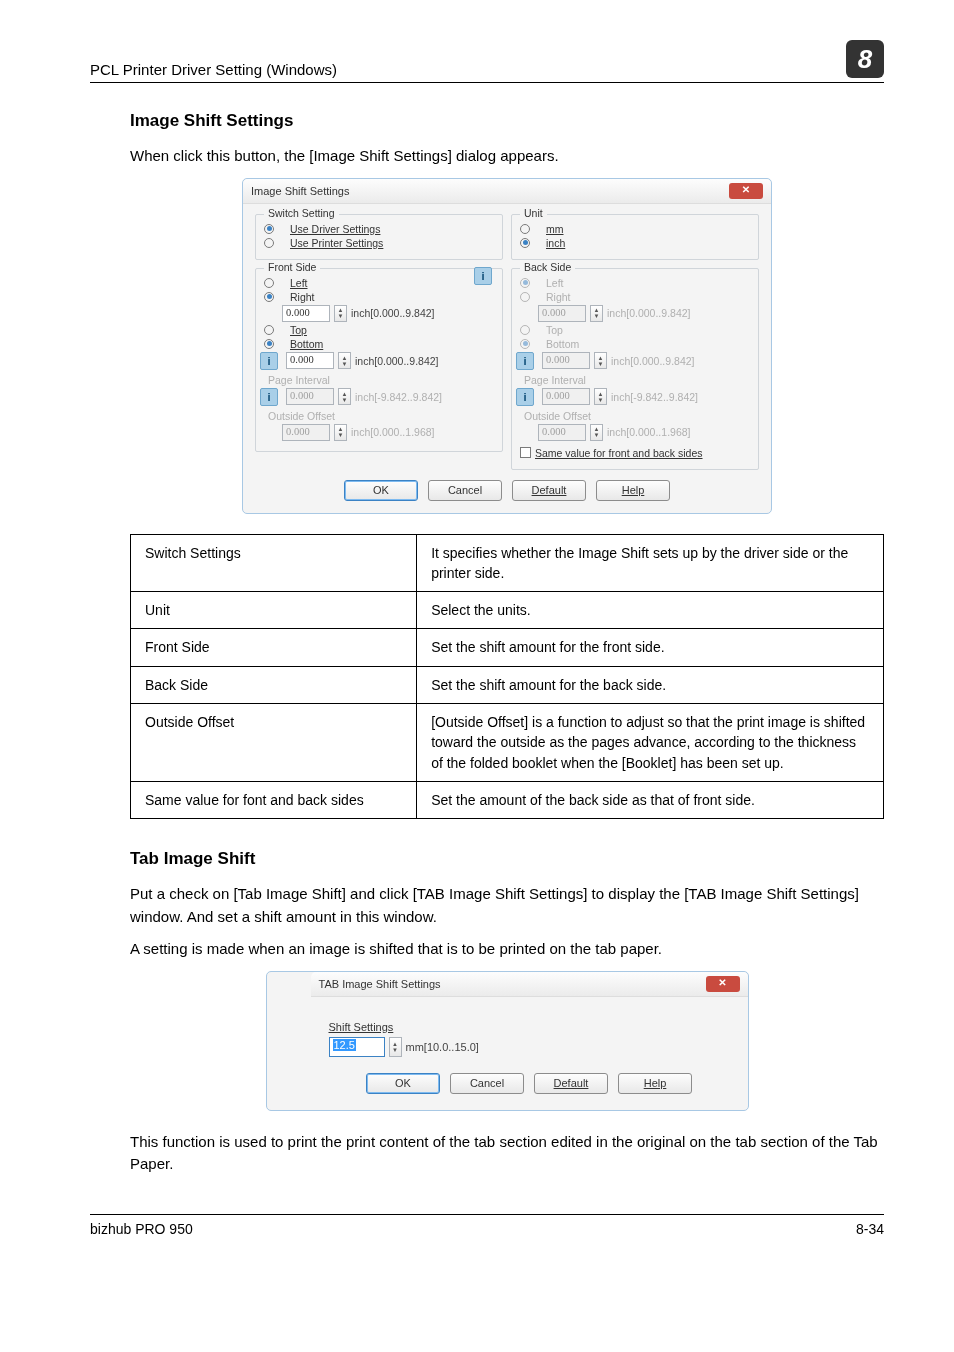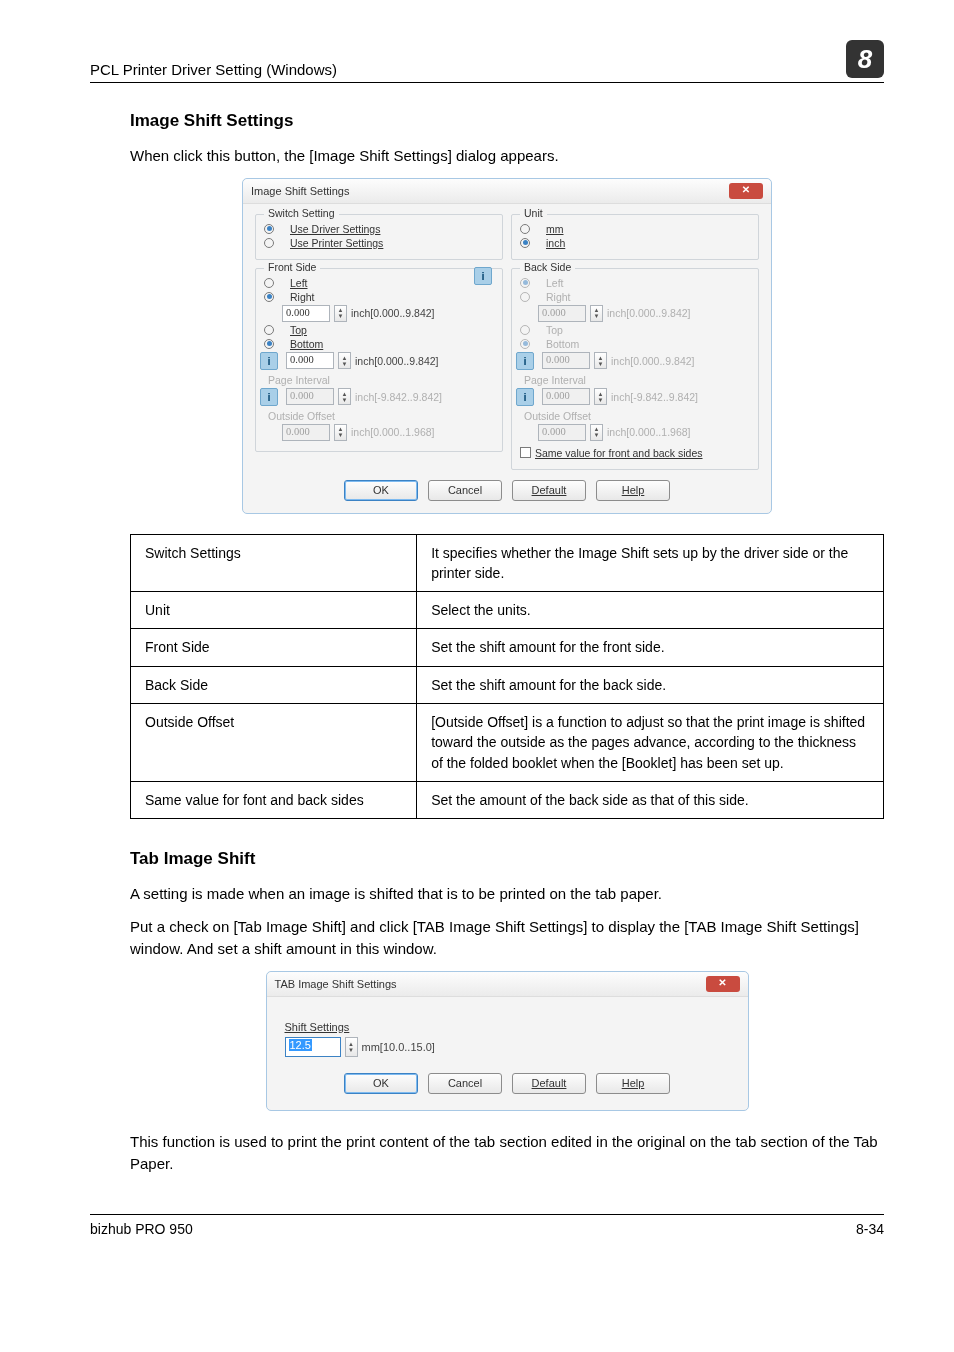--- a/index.html
+++ b/index.html
@@ -53,21 +53,21 @@
     .dialog {
       border: 1px solid #a8c8e4;
       border-radius: 5px;
       background: #f4f4f4;
       margin: 0 auto 20px auto;
       font-size: 10.5px;
       position: relative;
       color: #333;
     }
     .dialog-1 { width: 530px; }
-    .dialog-2 { width: 483px; }
+    .dialog-2 { width: 483px; padding-left: 44px; }
     .dialog-titlebar {
       background: linear-gradient(#fdfdfd, #ebebeb);
       border-bottom: 1px solid #ddd;
       padding: 4px 8px;
       display: flex;
       justify-content: space-between;
       align-items: center;
       border-top-left-radius: 5px;
       border-top-right-radius: 5px;
     }
@@ -351,28 +351,28 @@
         <tr>
             <td class="left">Back Side</td>
             <td>Set the shift amount for the back side.</td>
           </tr>
         <tr>
             <td class="left">Outside Offset</td>
             <td>[Outside Offset] is a function to adjust so that the print image is shifted toward the outside as the pages advance, according to the thickness of the folded booklet when the [Booklet] has been set up.</td>
           </tr>
         <tr>
             <td class="left">Same value for font and back sides</td>
-            <td>Set the amount of the back side as that of this side.</td>
+            <td>Set the amount of the back side as that of front side.</td>
           </tr>
       </tbody>
     </table>
 
     <h2>Tab Image Shift</h2>
+    <p class="body-text">Put a check on [Tab Image Shift] and click [TAB Image Shift Settings] to display the [TAB Image Shift Settings] window. And set a shift amount in this window.</p>
     <p class="body-text">A setting is made when an image is shifted that is to be printed on the tab paper.</p>
-    <p class="body-text">Put a check on [Tab Image Shift] and click [TAB Image Shift Settings] to display the [TAB Image Shift Settings] window. And set a shift amount in this window.</p>
 
     <div class="dialog dialog-2">
       <div class="dialog-titlebar">
         <span class="dialog-title">TAB Image Shift Settings</span>
         <span class="close-x">✕</span>
       </div>
       <div class="dialog2-body">
         <div class="shift-settings-box">
           <div class="shift-label">Shift Settings</div>
           <div class="shift-input-row">

